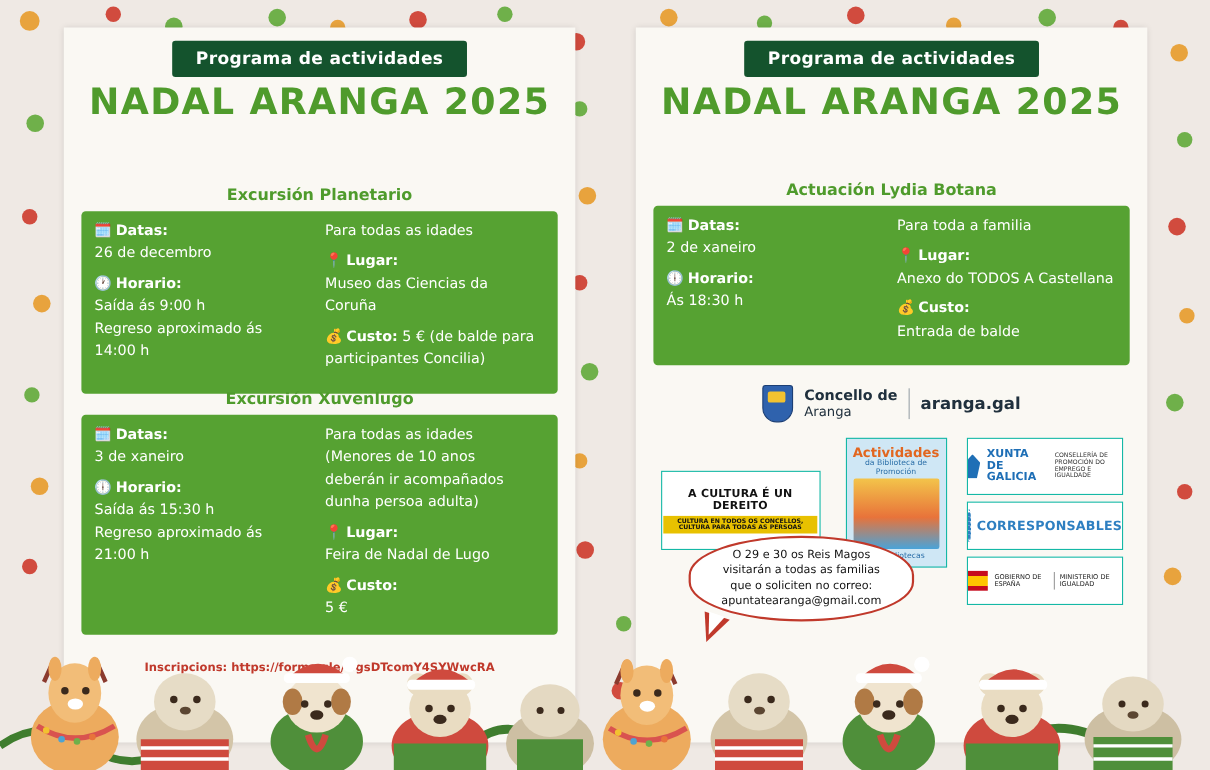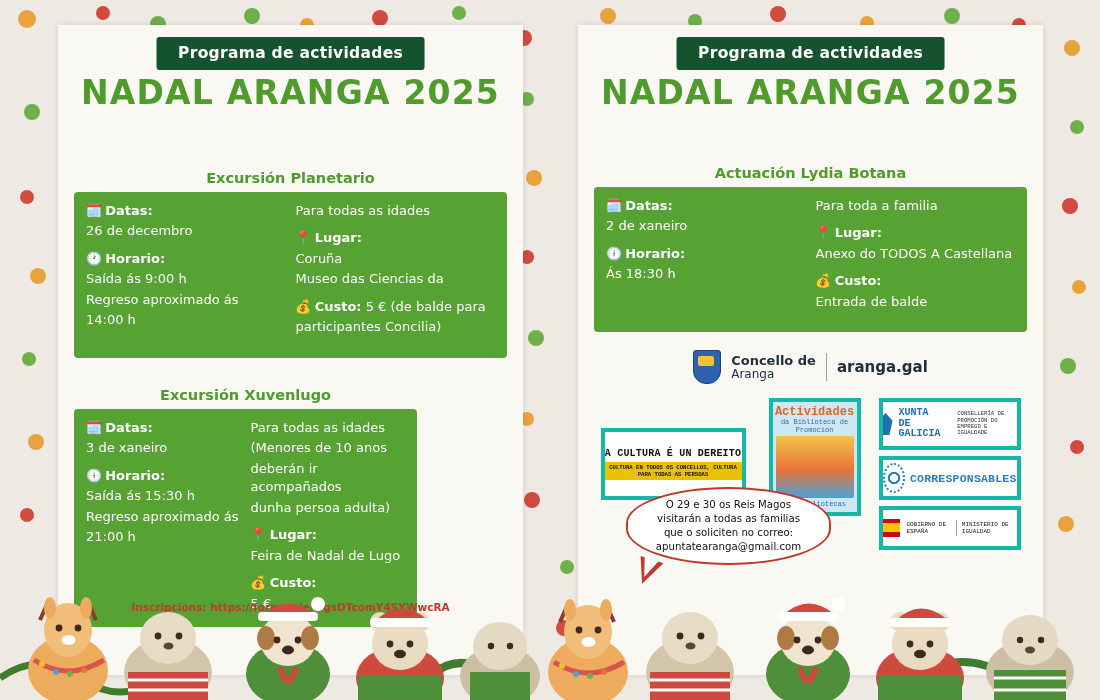--- a/index.html
+++ b/index.html
@@ -93,22 +93,21 @@
   #block-planetario {
     position: absolute;
     top: 145px;
     left: 16px;
     width: 433px;
   }
   #block-xuvenlugo {
     position: absolute;
     top: 330px;
     left: 16px;
-    width: 343px;
-    margin-top: 32px;
+    width: 433px;
   }
   
   #block-lydia {
     position: absolute;
     top: 140px;
     left: 16px;
     width: 433px;
   }
   
   #logos {
@@ -159,28 +158,27 @@
   }
   .logo-grid {
     position: relative;
     width: 420px;
     margin: 0 auto;
     height: 160px;
   }
   .logo-box {
     position: absolute;
     background: #ffffff;
-    border: 4px solid #14b8a6;
+    border: 1px solid #14b8a6;
     box-sizing: border-box;
     display: flex;
     align-items: center;
     justify-content: center;
     text-align: center;
     overflow: hidden;
-    font-family: Liberation Mono, monospace;
   }
   #logo-cultura {
     left: 0; top: 30px; width: 145px; height: 72px;
     flex-direction: column;
     gap: 3px;
   }
   .cultura-top {
     font-size: 10px; font-weight: bold; color: #111; letter-spacing: .2px;
   }
   .cultura-bar {
@@ -358,22 +356,22 @@
             <div class="line">Regreso aproximado ás</div>
             <div class="line">14:00 h</div>
           </div>
         </div>
         <div class="col">
           <div class="line blk">Para todas as idades</div>
           <div class="blk">
             <div class="line">
               <span class="ico">📍</span><b>Lugar:</b>
             </div>
+            <div class="line">Museo das Ciencias da</div>
             <div class="line">Coruña</div>
-            <div class="line">Museo das Ciencias da</div>
           </div>
           <div class="blk">
             <div class="line">
               <span class="ico">💰</span><b>Custo:</b>
               <span>5 € (de balde para</span>
             </div>
             <div class="line">participantes Concilia)</div>
           </div>
         </div>
       </div>

